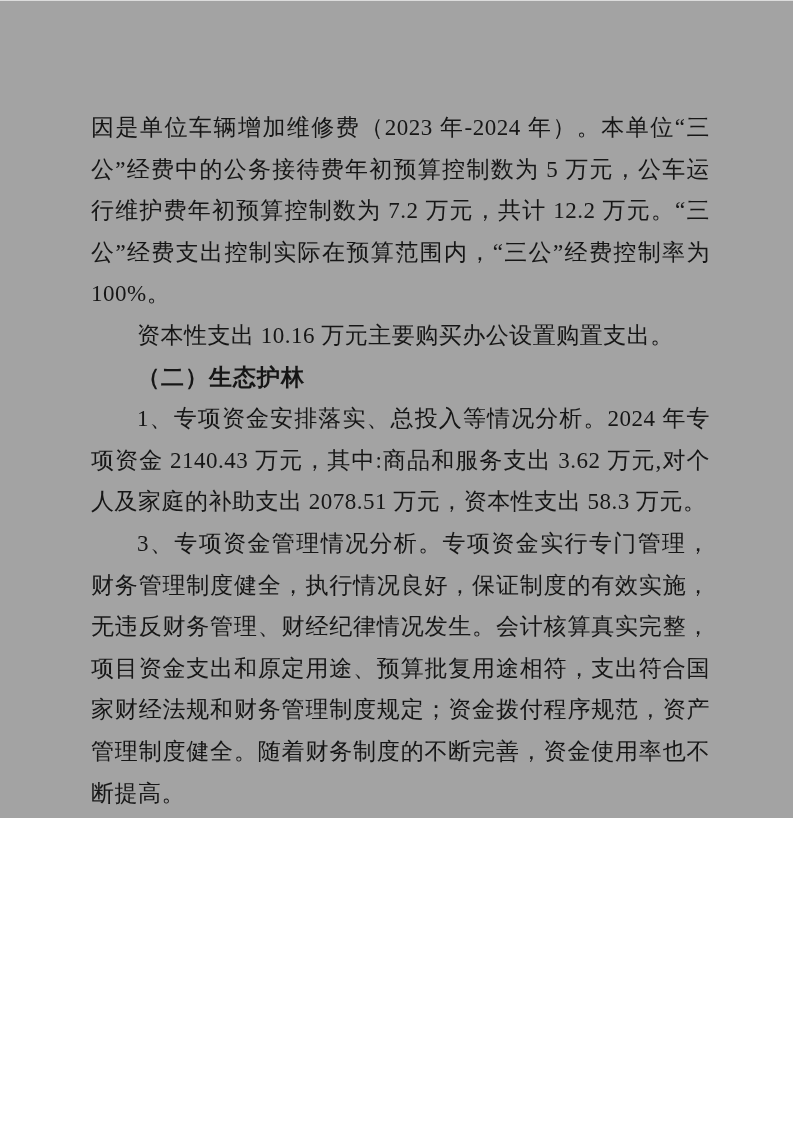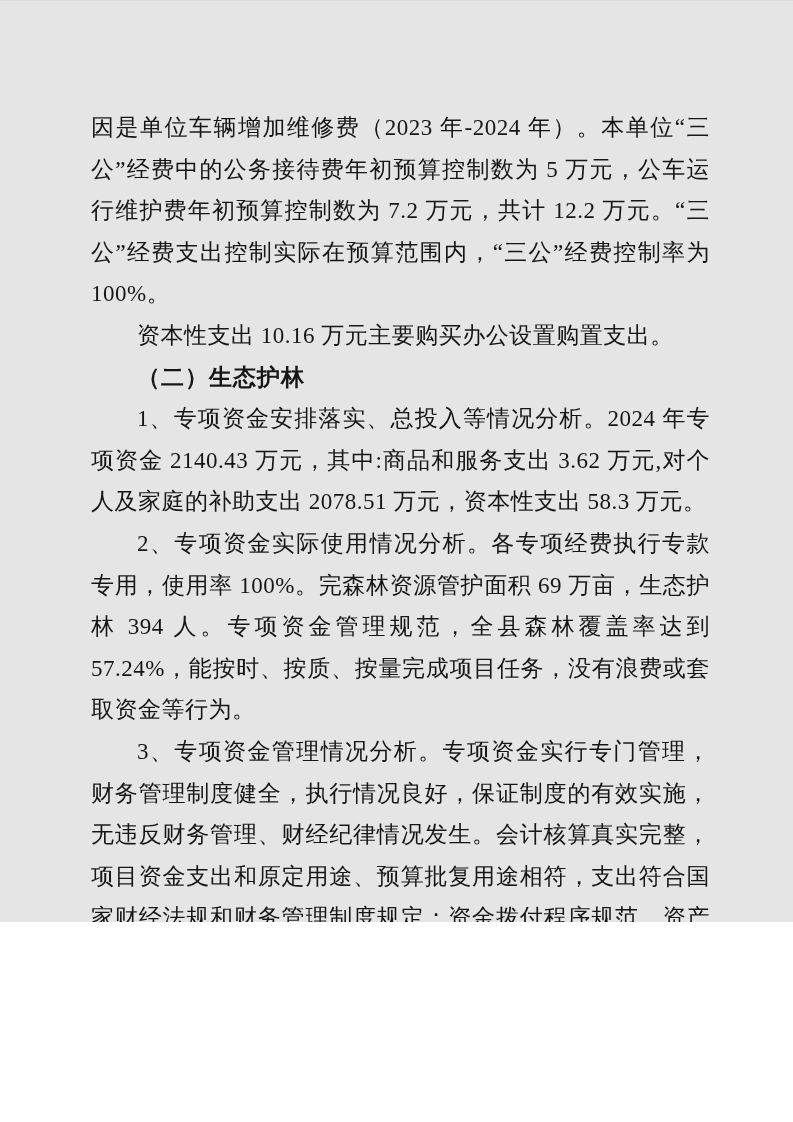--- a/index.html
+++ b/index.html
@@ -3,22 +3,22 @@
 <meta charset="utf-8">
 <style>
   html, body {
     margin: 0;
     padding: 0;
     background: #ffffff;
   }
   .page {
     position: relative;
     width: 793px;
-    height: 922px;
-    background: #e5e5e5;
+    height: 818px;
+    background: #a3a3a3;
     overflow: hidden;
     font-family: "Liberation Serif", "DejaVu Serif", serif;
     color: #161616;
   }
   .scan-edge {
     position: absolute;
     top: 0;
     left: 0;
     right: 0;
     height: 1px;
@@ -61,19 +61,18 @@
 </head>
 <body>
 
 <div class="page">
   <div class="scan-edge"></div>
   <main class="content" id="content">
       <p class="para continuation">因是单位车辆增加维修费（2023 年-2024 年）。本单位“三公”经费中的公务接待费年初预算控制数为 5 万元，公车运行维护费年初预算控制数为 7.2 万元，共计 12.2 万元。“三公”经费支出控制实际在预算范围内，“三公”经费控制率为 100%。</p>
       <p class="para body">资本性支出 10.16 万元主要购买办公设置购置支出。</p>
       <p class="para heading">（二）生态护林</p>
       <p class="para body">1、专项资金安排落实、总投入等情况分析。2024 年专项资金 2140.43 万元，其中:商品和服务支出 3.62 万元,对个人及家庭的补助支出 2078.51 万元，资本性支出 58.3 万元。</p>
-      <p class="para body">2、专项资金实际使用情况分析。各专项经费执行专款专用，使用率 100%。完森林资源管护面积 69 万亩，生态护林 394 人。专项资金管理规范，全县森林覆盖率达到 57.24%，能按时、按质、按量完成项目任务，没有浪费或套取资金等行为。</p>
       <p class="para body">3、专项资金管理情况分析。专项资金实行专门管理，财务管理制度健全，执行情况良好，保证制度的有效实施，无违反财务管理、财经纪律情况发生。会计核算真实完整，项目资金支出和原定用途、预算批复用途相符，支出符合国家财经法规和财务管理制度规定；资金拨付程序规范，资产管理制度健全。随着财务制度的不断完善，资金使用率也不断提高。</p>
     </main>
   <footer class="footer">
     <span class="page-number">4</span>
   </footer>
 </div>
 
 </body></html>

